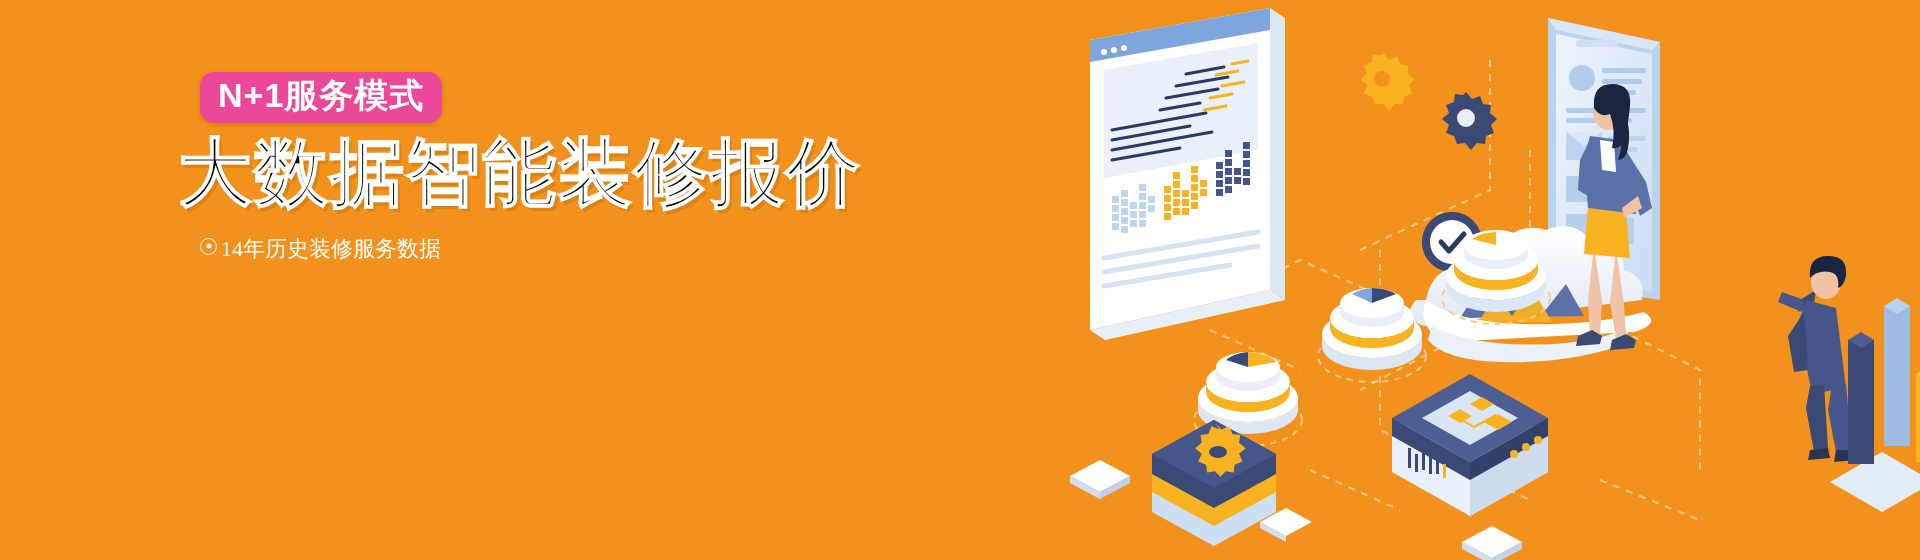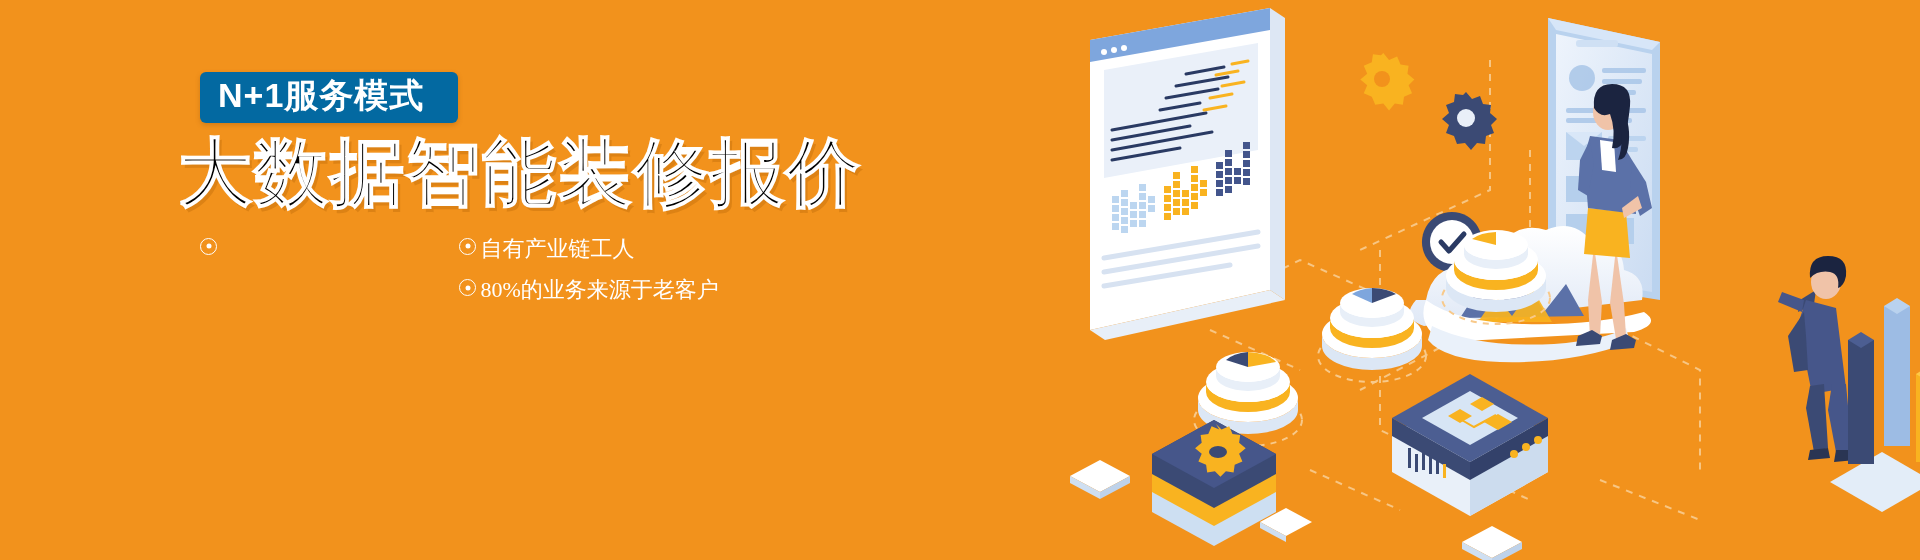--- a/index.html
+++ b/index.html
@@ -13,24 +13,24 @@
     background:#f2921c;
     overflow:hidden;
   }
 
   
   #text-block{
     position:absolute;left:178px;top:72px;width:720px;height:280px;
   }
   #badge{
     display:inline-block;
-    background:#0369a1;
+    background:#ec4899;
     color:#ffffff;
-    border-radius:6px;
-    padding:6px 34px 9px 18px;
+    border-radius:14px;
+    padding:6px 18px 9px 18px;
     font-size:34px;
     line-height:1.05;
     font-weight:700;
     letter-spacing:1px;
     font-family:"Liberation Sans","DejaVu Sans",sans-serif;
     margin-left:22px;
     box-shadow:0 2px 5px rgba(120,60,0,0.25);
     white-space:nowrap;
   }
   #headline{
@@ -96,32 +96,24 @@
   <div id="text-block">
 
     <div id="badge">N+1服务模式</div>
 
     <div id="headline">大数据智能装修报价</div>
 
     <div id="bullets">
 
       <div class="bullet-col" id="col-left">
         <span class="bullet-item">
-          <span class="bullet-dot"></span>
+          <span class="bullet-dot"></span><span class="bullet-text">14年历史装修服务数据</span>
         </span>
       </div>
 
-      <div class="bullet-col" id="col-right">
-        <span class="bullet-item">
-          <span class="bullet-dot"></span><span class="bullet-text">自有产业链工人</span>
-        </span>
-        <span class="bullet-item">
-          <span class="bullet-dot"></span><span class="bullet-text">80%的业务来源于老客户</span>
-        </span>
-      </div>
 
     </div>
   </div>
 
   <div id="illustration">
   <svg viewBox="0 0 860 560" xmlns="http://www.w3.org/2000/svg">
     <defs>
       <linearGradient id="cloudG" x1="0" y1="0" x2="0" y2="1">
         <stop offset="0" stop-color="#ffffff"></stop>
         <stop offset="1" stop-color="#dfe8f6"></stop>

